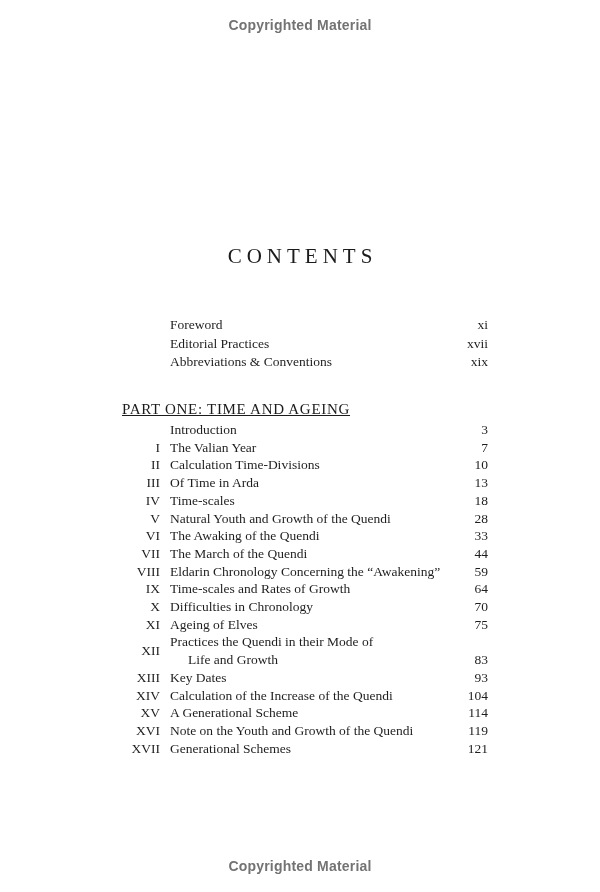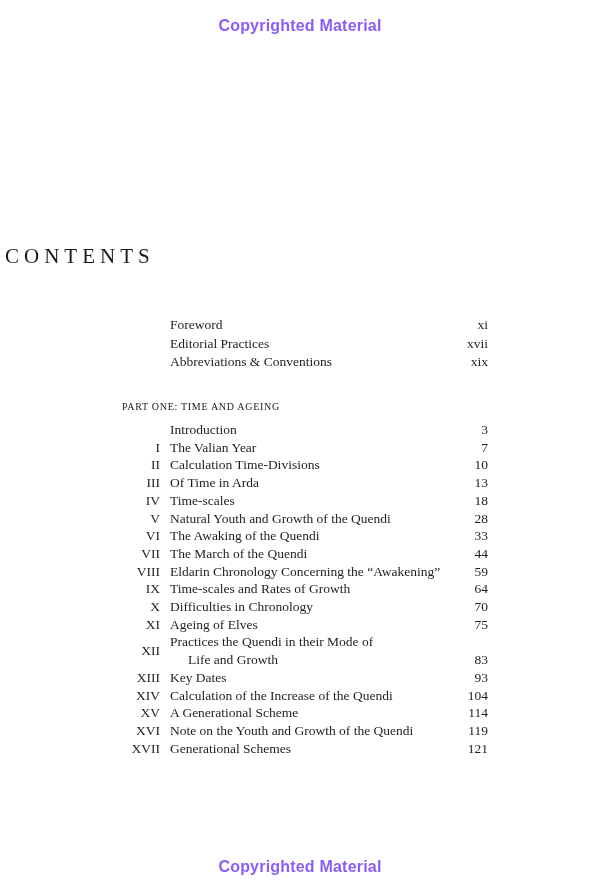--- a/index.html
+++ b/index.html
@@ -16,32 +16,33 @@
     color: #1e1e1e;
     overflow: hidden;
   }
   .watermark {
     position: absolute;
     left: 0;
     width: 100%;
     text-align: center;
     font-family: "Liberation Sans", sans-serif;
     font-weight: bold;
-    font-size: 16px;
-    color: #8b5cf6;
+    font-size: 14px;
+    color: #737373;
     letter-spacing: 0.2px;
   }
   .watermark.top { top: 17px; }
   .watermark.bottom { top: 858px; }
 
   .book-title {
     position: absolute;
     top: 244px;
     left: 0;
     width: 100%;
+    text-align: center;
     font-size: 21px;
     letter-spacing: 5px;
     text-indent: 5px;
     color: #1b1b1b;
   }
 
   .front-matter {
     position: absolute;
     top: 316px;
     left: 122px;
@@ -58,24 +59,25 @@
   }
   .fm-row .fm-page {
     text-align: right;
   }
 
   .part-heading {
     position: absolute;
     top: 401px;
     left: 122px;
     width: 366px;
-    font-size: 10px;
+    font-size: 15px;
     letter-spacing: 0.7px;
     color: #1b1b1b;
     white-space: nowrap;
+    text-decoration: underline;
   }
 
   .toc-entries {
     position: absolute;
     top: 421px;
     left: 122px;
     width: 366px;
   }
   .toc-row {
     display: flex;

